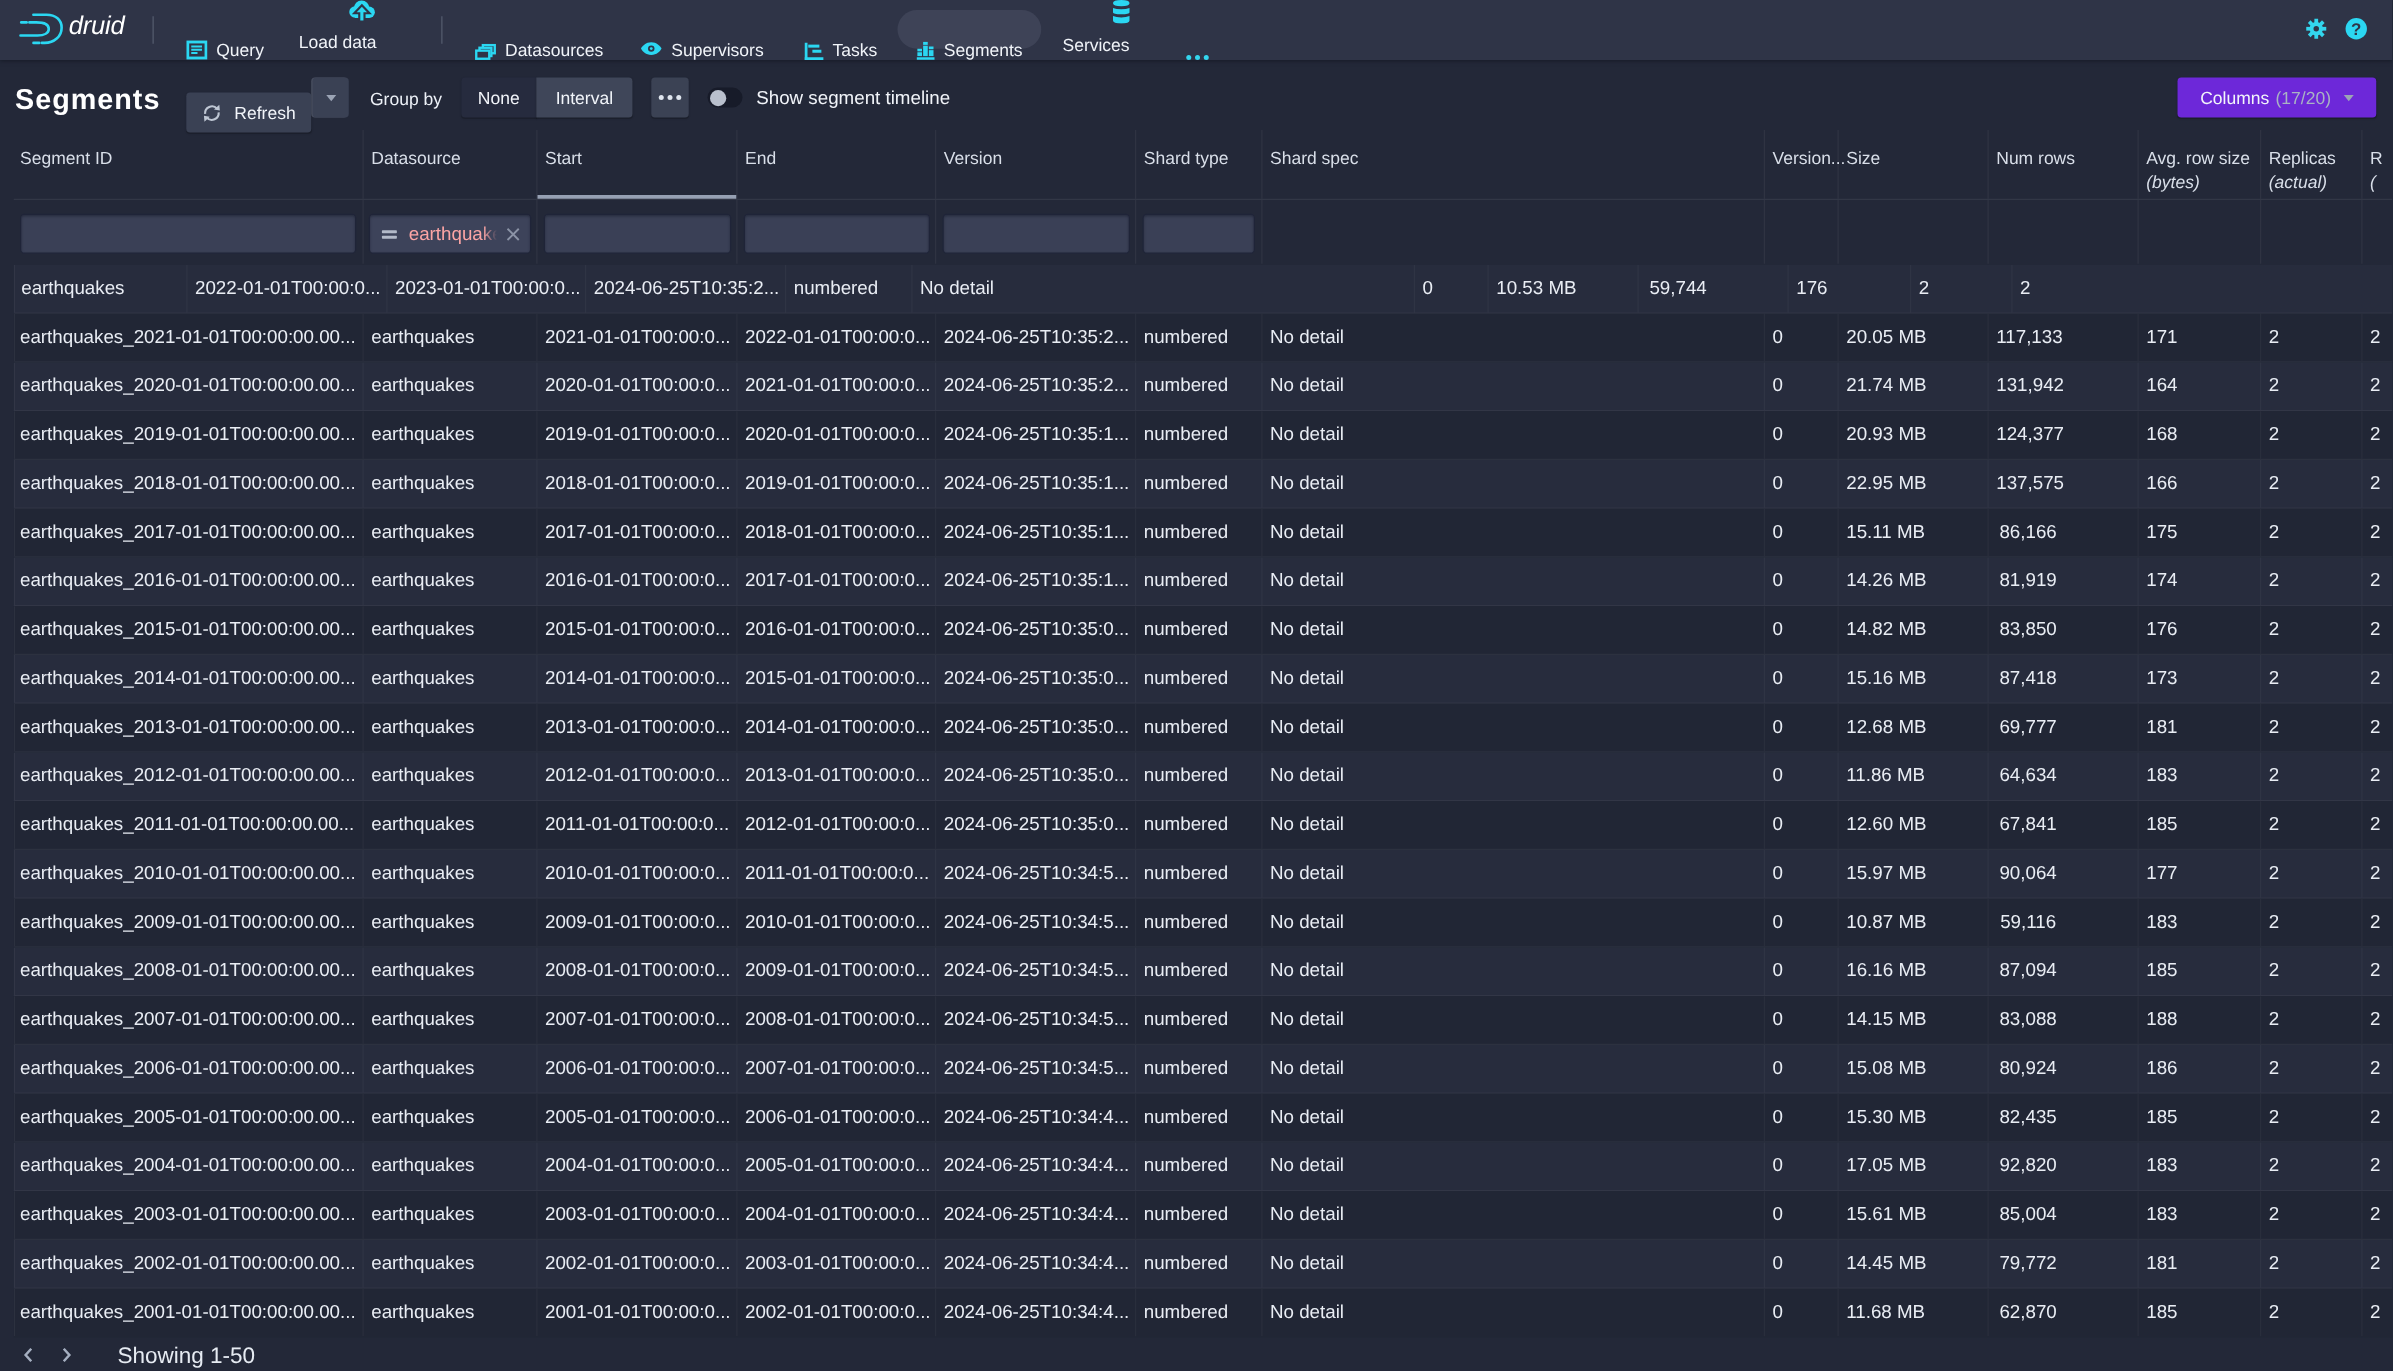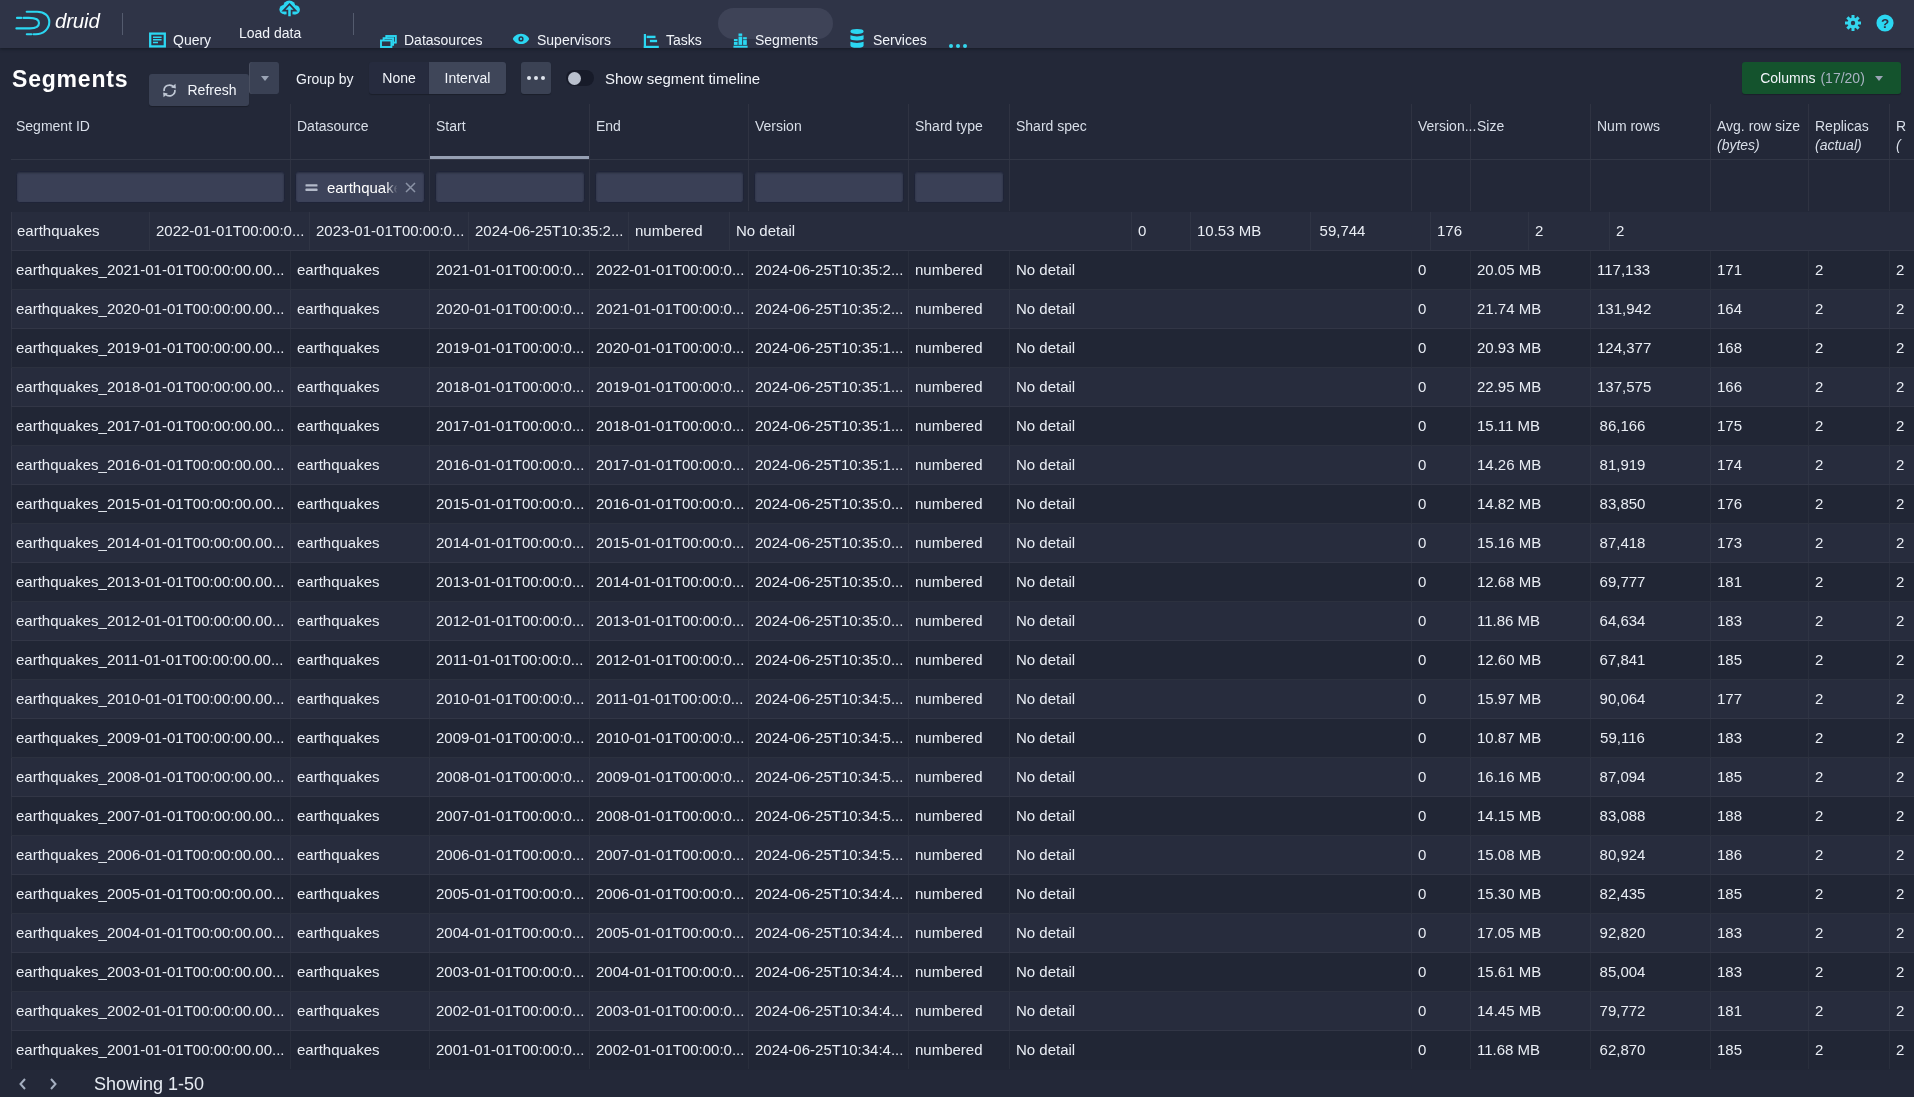--- a/index.html
+++ b/index.html
@@ -144,21 +144,21 @@
           <rect x="0.9" y="6" width="3.7" height="2.1"></rect>
           <rect x="0.9" y="8.8" width="3.7" height="3.1"></rect>
           <rect x="5.5" y="0.5" width="3.7" height="2.4"></rect>
           <rect x="5.5" y="3.6" width="3.7" height="8.3"></rect>
           <rect x="10.1" y="4.2" width="3.7" height="2.2"></rect>
           <rect x="10.1" y="7.1" width="3.7" height="4.8"></rect>
         </g>
       </svg>
     <span>Segments</span>
   </div>
-  <div class="navitem" style="left:850px; gap:9px;">
+  <div class="navitem" style="left:850px; gap:9px;flex-direction:column;">
     <svg width="14" height="19" viewBox="0 0 14 19">
         <g fill="#2bd7f2">
           <path d="M0.4 2.4 Q0.4 0 7 0 T13.6 2.4 V2.6 Q13.6 4.9 7 4.9 T0.4 2.6 Z"></path>
           <path d="M0.4 6.3 Q3 7.4 7 7.4 T13.6 6.3 V10 Q13.6 11.4 7 11.4 T0.4 10 Z"></path>
           <path d="M0.4 12.8 Q3 13.9 7 13.9 T13.6 12.8 V16.4 Q13.6 18.8 7 18.8 T0.4 16.4 Z"></path>
         </g>
       </svg>
     <span>Services</span>
   </div>
   <div class="navitem" style="left:949px;">
@@ -213,21 +213,21 @@
     <span class="dots3" style="gap:3px;">
         <i style="background:#dfe5ee;width:4px;height:4px;"></i>
         <i style="background:#dfe5ee;width:4px;height:4px;"></i>
         <i style="background:#dfe5ee;width:4px;height:4px;"></i>
       </span>
   </div>
   <div class="switch-track">
       <div class="switch-knob"></div>
     </div>
   <div class="switchlabel">Show segment timeline</div>
-  <div class="btn" style="left:1742px; width:159px; background:#14532d;">
+  <div class="btn" style="left:1742px; width:159px; background:#6d28d9;">
     <span>Columns</span>
       <span style="color:#a9b3c3;margin-left:5px;">(17/20)</span>
       <span class="caret" style="margin-left:10px;"></span>
   </div>
 </div>
 
 <div class="table">
   <div class="hrow">
     <div class="hcell c1">Segment ID</div>
     <div class="hcell c2">Datasource</div>
@@ -248,21 +248,21 @@
         <div class="finput" style="left:5px;right:5px;"></div>
       </div>
     <div class="fcell c2">
         <div class="finput" style="left:4px;right:4px;background:#3d435a;display:flex;align-items:center;">
       <svg width="13" height="13" viewBox="0 0 13 13" style="margin-left:9px;flex:none;">
             <g fill="#b3bac9">
               <rect x="0.5" y="3.2" width="12" height="2.4" rx="0.6"></rect>
               <rect x="0.5" y="7.6" width="12" height="2.4" rx="0.6"></rect>
             </g>
           </svg>
-      <span style="margin-left:9px;color:#ffffff;overflow:hidden;white-space:nowrap;width:72px;font-size:15px;-webkit-mask-image:linear-gradient(90deg,#000 82%,transparent 98%);">earthquake</span>
+      <span style="margin-left:9px;color:#fca5a5;overflow:hidden;white-space:nowrap;width:72px;font-size:15px;-webkit-mask-image:linear-gradient(90deg,#000 82%,transparent 98%);">earthquake</span>
       <svg width="15" height="15" viewBox="0 0 16 16" style="margin-left:4px;flex:none;">
             <path stroke="#8b93a6" stroke-width="1.6" d="M3.2 3.2l9.6 9.6m0-9.6l-9.6 9.6"></path>
           </svg>
     </div>
       </div>
     <div class="fcell c3">
         <div class="finput"></div>
       </div>
     <div class="fcell c4">
         <div class="finput"></div>

